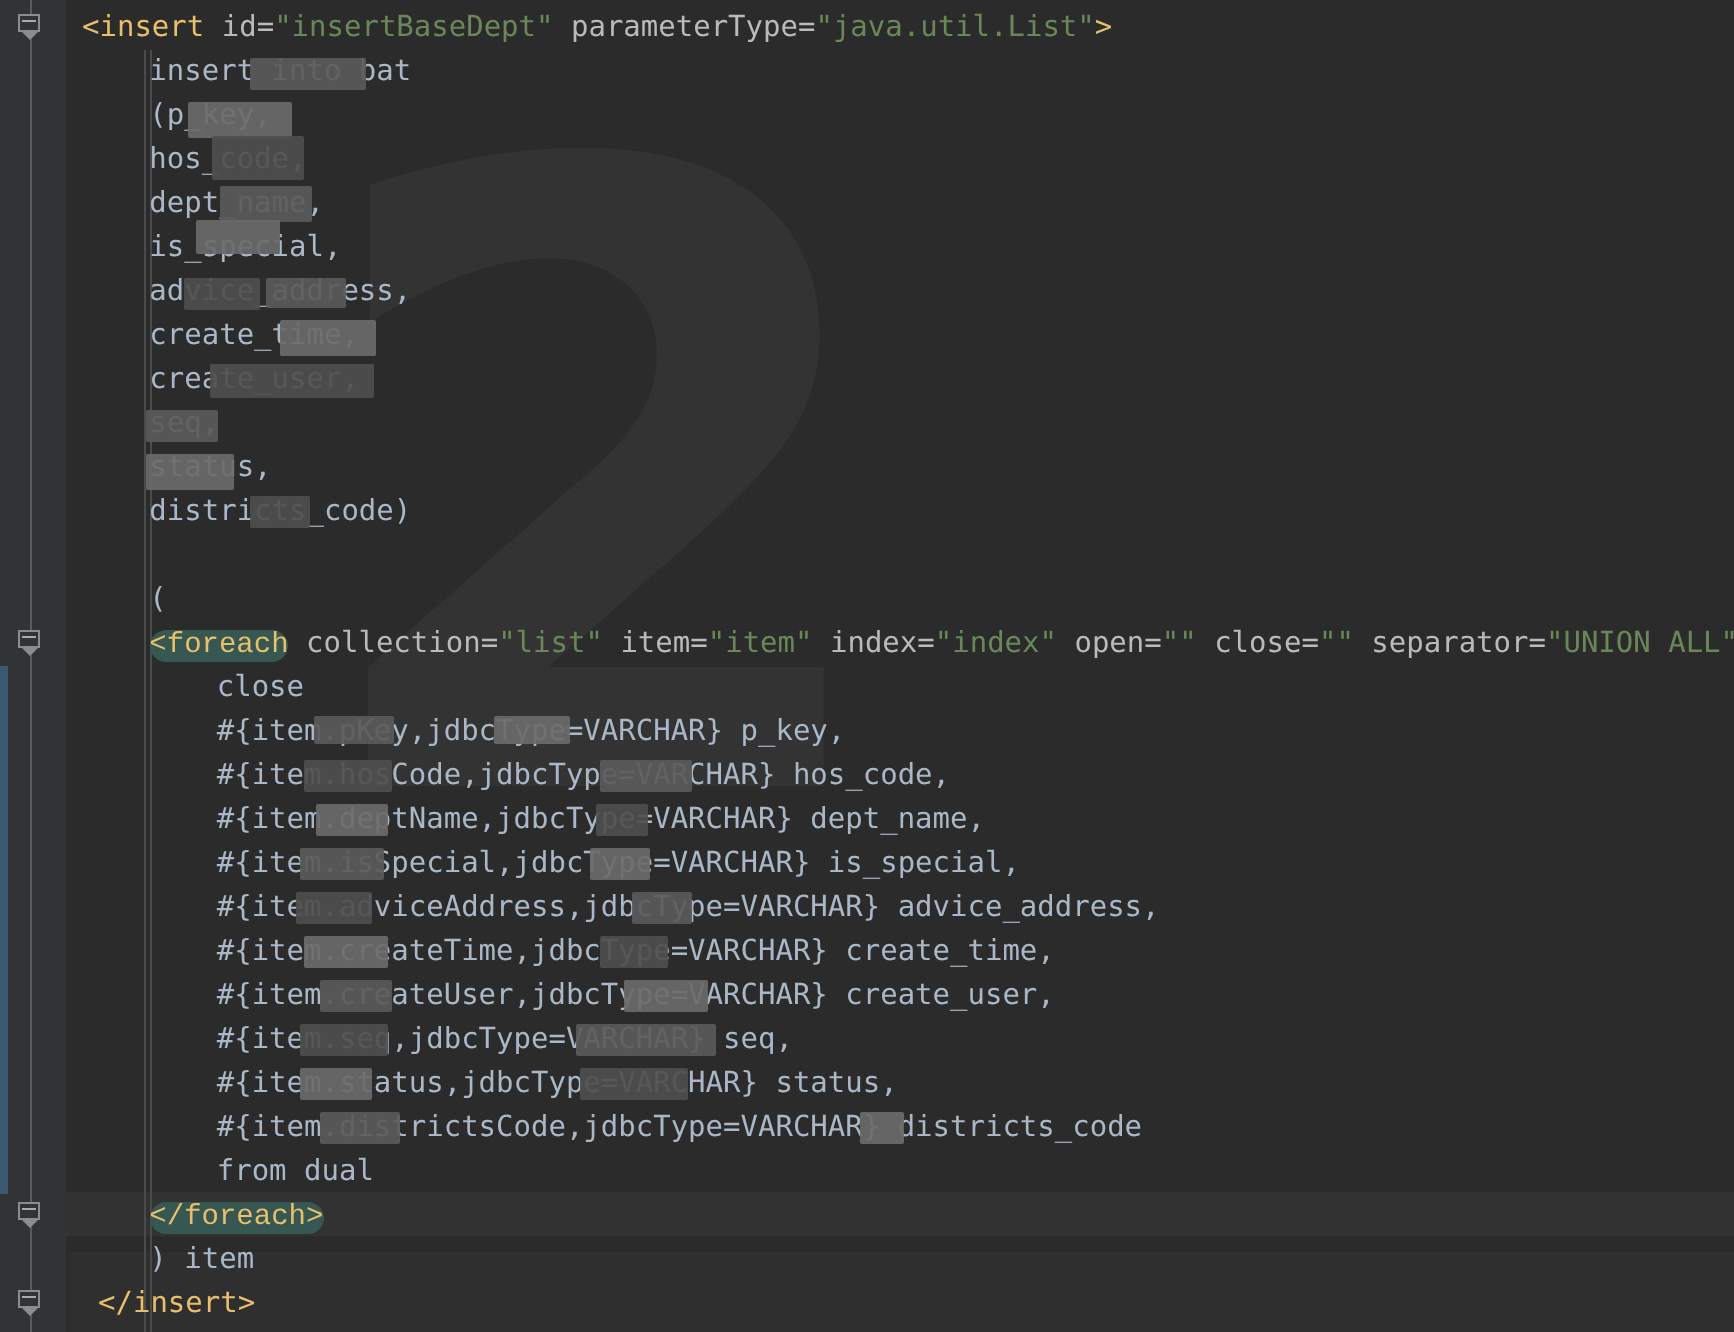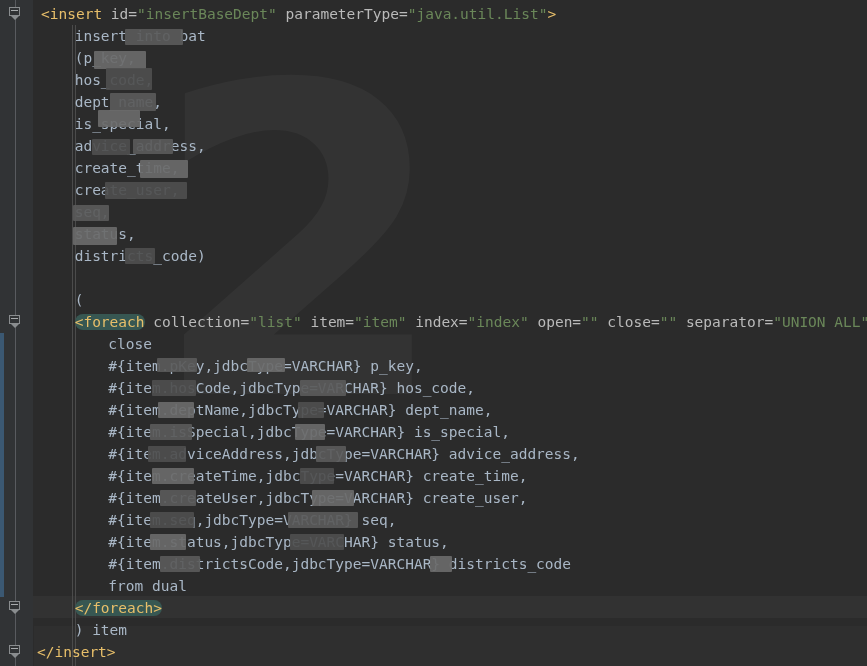--- a/index.html
+++ b/index.html
@@ -124,20 +124,21 @@
   
   .t-punct   { color: #e8bf6a; }   
   .t-tag     { color: #e8bf6a; }   
   .t-attr    { color: #bababa; }   
   .t-eq      { color: #bababa; }
   .t-str     { color: #6a8759; }   
   .t-plain   { color: #a9b7c6; }
   .hl-tag {
     background: #375752;
     border-radius: 8px;
+    font-family: Liberation Mono, monospace;
   }
 
   
   .redact {
     position: absolute;
     background: #5a5a5a;
     opacity: .92;
     border-radius: 1px;
     pointer-events: none;
   }
@@ -240,21 +241,21 @@
       <div class="line" style="top: 421px; left: 75.36px;"><span class="t-plain">#{item.isSpecial,jdbcType=VARCHAR} is_special,</span></div>
       <div class="line" style="top: 443px; left: 75.36px;"><span class="t-plain">#{item.adviceAddress,jdbcType=VARCHAR} advice_address,</span></div>
       <div class="line" style="top: 465px; left: 75.36px;"><span class="t-plain">#{item.createTime,jdbcType=VARCHAR} create_time,</span></div>
       <div class="line" style="top: 487px; left: 75.36px;"><span class="t-plain">#{item.createUser,jdbcType=VARCHAR} create_user,</span></div>
       <div class="line" style="top: 509px; left: 75.36px;"><span class="t-plain">#{item.seq,jdbcType=VARCHAR} seq,</span></div>
       <div class="line" style="top: 531px; left: 75.36px;"><span class="t-plain">#{item.status,jdbcType=VARCHAR} status,</span></div>
       <div class="line" style="top: 553px; left: 75.36px;"><span class="t-plain">#{item.districtsCode,jdbcType=VARCHAR} districts_code</span></div>
       <div class="line" style="top: 575px; left: 75.36px;"><span class="t-plain">from dual</span></div>
       <div class="line" style="top: 597px; left: 41.68px;"><span class="hl-tag"><span class="t-punct">&lt;</span><span class="t-punct">/</span><span class="t-tag">foreach</span><span class="t-punct">&gt;</span></span></div>
       <div class="line" style="top: 619px; left: 41.68px;"><span class="t-plain">) item</span></div>
-      <div class="line" style="top: 641px; left: 4px;"><span class="t-punct">&lt;</span><span class="t-punct">/</span><span class="t-tag">insert</span><span class="t-punct">&gt;</span></div>
+      <div class="line" style="top: 641px; left: 16px;"><span class="t-punct">&lt;</span><span class="t-punct">/</span><span class="t-tag">insert</span><span class="t-punct">&gt;</span></div>
     </div>
 
 
 <div class="redact" style="left: 125px; top: 29px; width: 58px; height: 16px;"></div>
     <div class="redact d2" style="left: 94px; top: 51px; width: 52px; height: 18px;"></div>
     <div class="redact d3" style="left: 106px; top: 68px; width: 46px; height: 22px;"></div>
     <div class="redact" style="left: 110px; top: 93px; width: 46px; height: 18px;"></div>
     <div class="redact d2" style="left: 98px; top: 110px; width: 42px; height: 17px;"></div>
     <div class="redact d3" style="left: 92px; top: 139px; width: 38px; height: 16px;"></div>
     <div class="redact" style="left: 133px; top: 139px; width: 40px; height: 15px;"></div>

